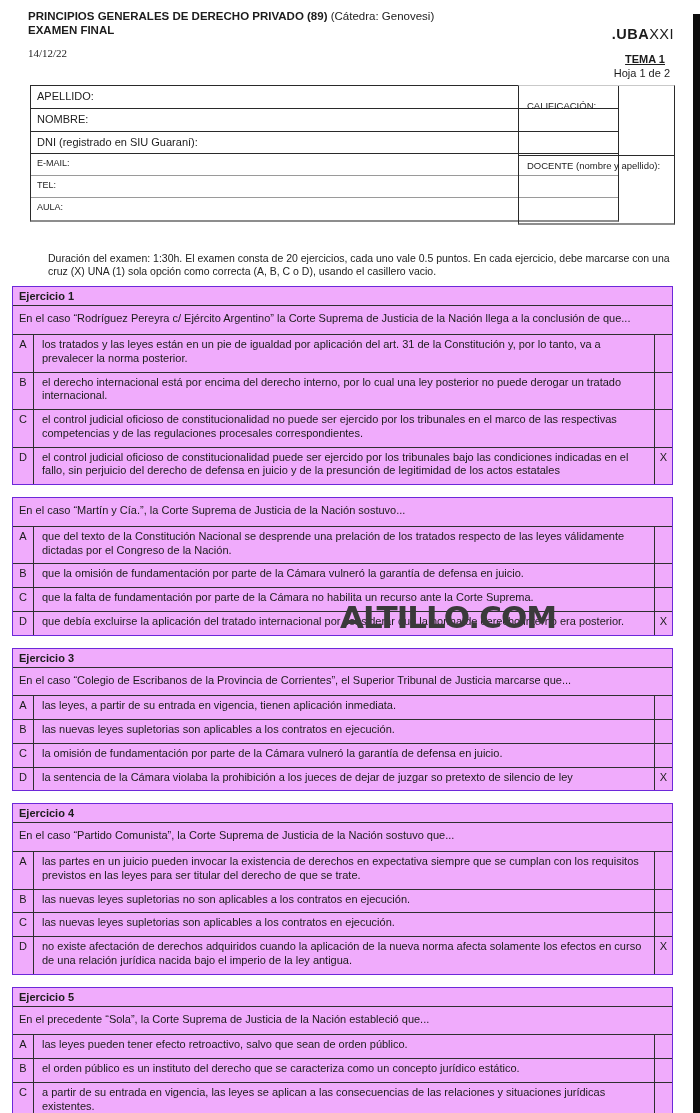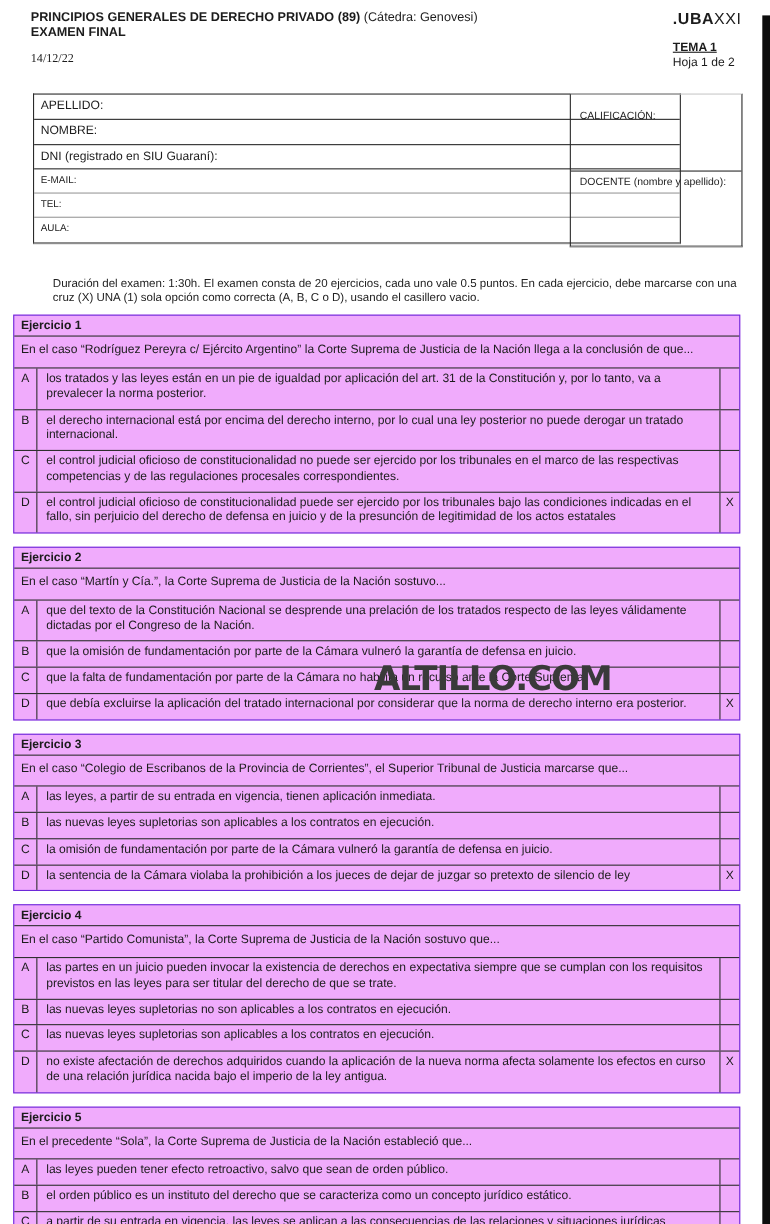--- a/index.html
+++ b/index.html
@@ -19,21 +19,21 @@
     background: #0d0d0d;
   }
 
   
   .hdr { position: relative; padding-left: 28px; padding-right: 26px; }
   .hdr-line1 { font-size: 11.5px; }
   .hdr-title { font-weight: bold; }
   .hdr-catedra { font-weight: normal; }
   .hdr-line2 { font-size: 11.5px; font-weight: bold; margin-top: 2px; }
   .hdr-date { font-size: 11px; margin-top: 11px; font-family: Liberation Serif, serif; }
-  .hdr-right { position: absolute; top: 0; right: 26px; }
+  .hdr-right { position: absolute; top: 16px; right: 26px; text-align: right; }
   .brand { font-size: 14.5px; letter-spacing: 0.5px; }
   .brand-uba { font-weight: bold; }
   .brand-xxi { font-weight: normal; }
   .tema { font-size: 11px; font-weight: bold; margin-top: 11px; margin-right: 9px; text-decoration: underline; }
   .hoja { font-size: 11px; margin-top: 2px; margin-right: 4px; }
 
   
   .form-wrap { position: relative; margin: 26px 0 0 30px; width: 645px; height: 137px; }
   .form-left {
     position: absolute; left: 0; top: 0; width: 589px; height: 137px;
@@ -148,21 +148,20 @@
 
   <div class="opt-row">
     <div class="opt-letter">D</div>
     <div class="opt-text">el control judicial oficioso de constitucionalidad puede ser ejercido por los tribunales bajo las condiciones indicadas en el fallo, sin perjuicio del derecho de defensa en juicio y de la presunción de legitimidad de los actos estatales</div>
     <div class="opt-mark">X</div>
   </div>
 </div>
   </section>
 
   <section class="exercise">
-    <div class="ex-title">Ejercicio 2</div>
     <div class="ex-question">En el caso “Martín y Cía.”, la Corte Suprema de Justicia de la Nación sostuvo...</div>
     <div>
   <div class="opt-row">
     <div class="opt-letter">A</div>
     <div class="opt-text">que del texto de la Constitución Nacional se desprende una prelación de los tratados respecto de las leyes válidamente dictadas por el Congreso de la Nación.</div>
     <div class="opt-mark"></div>
   </div>
 
   <div class="opt-row">
     <div class="opt-letter">B</div>

